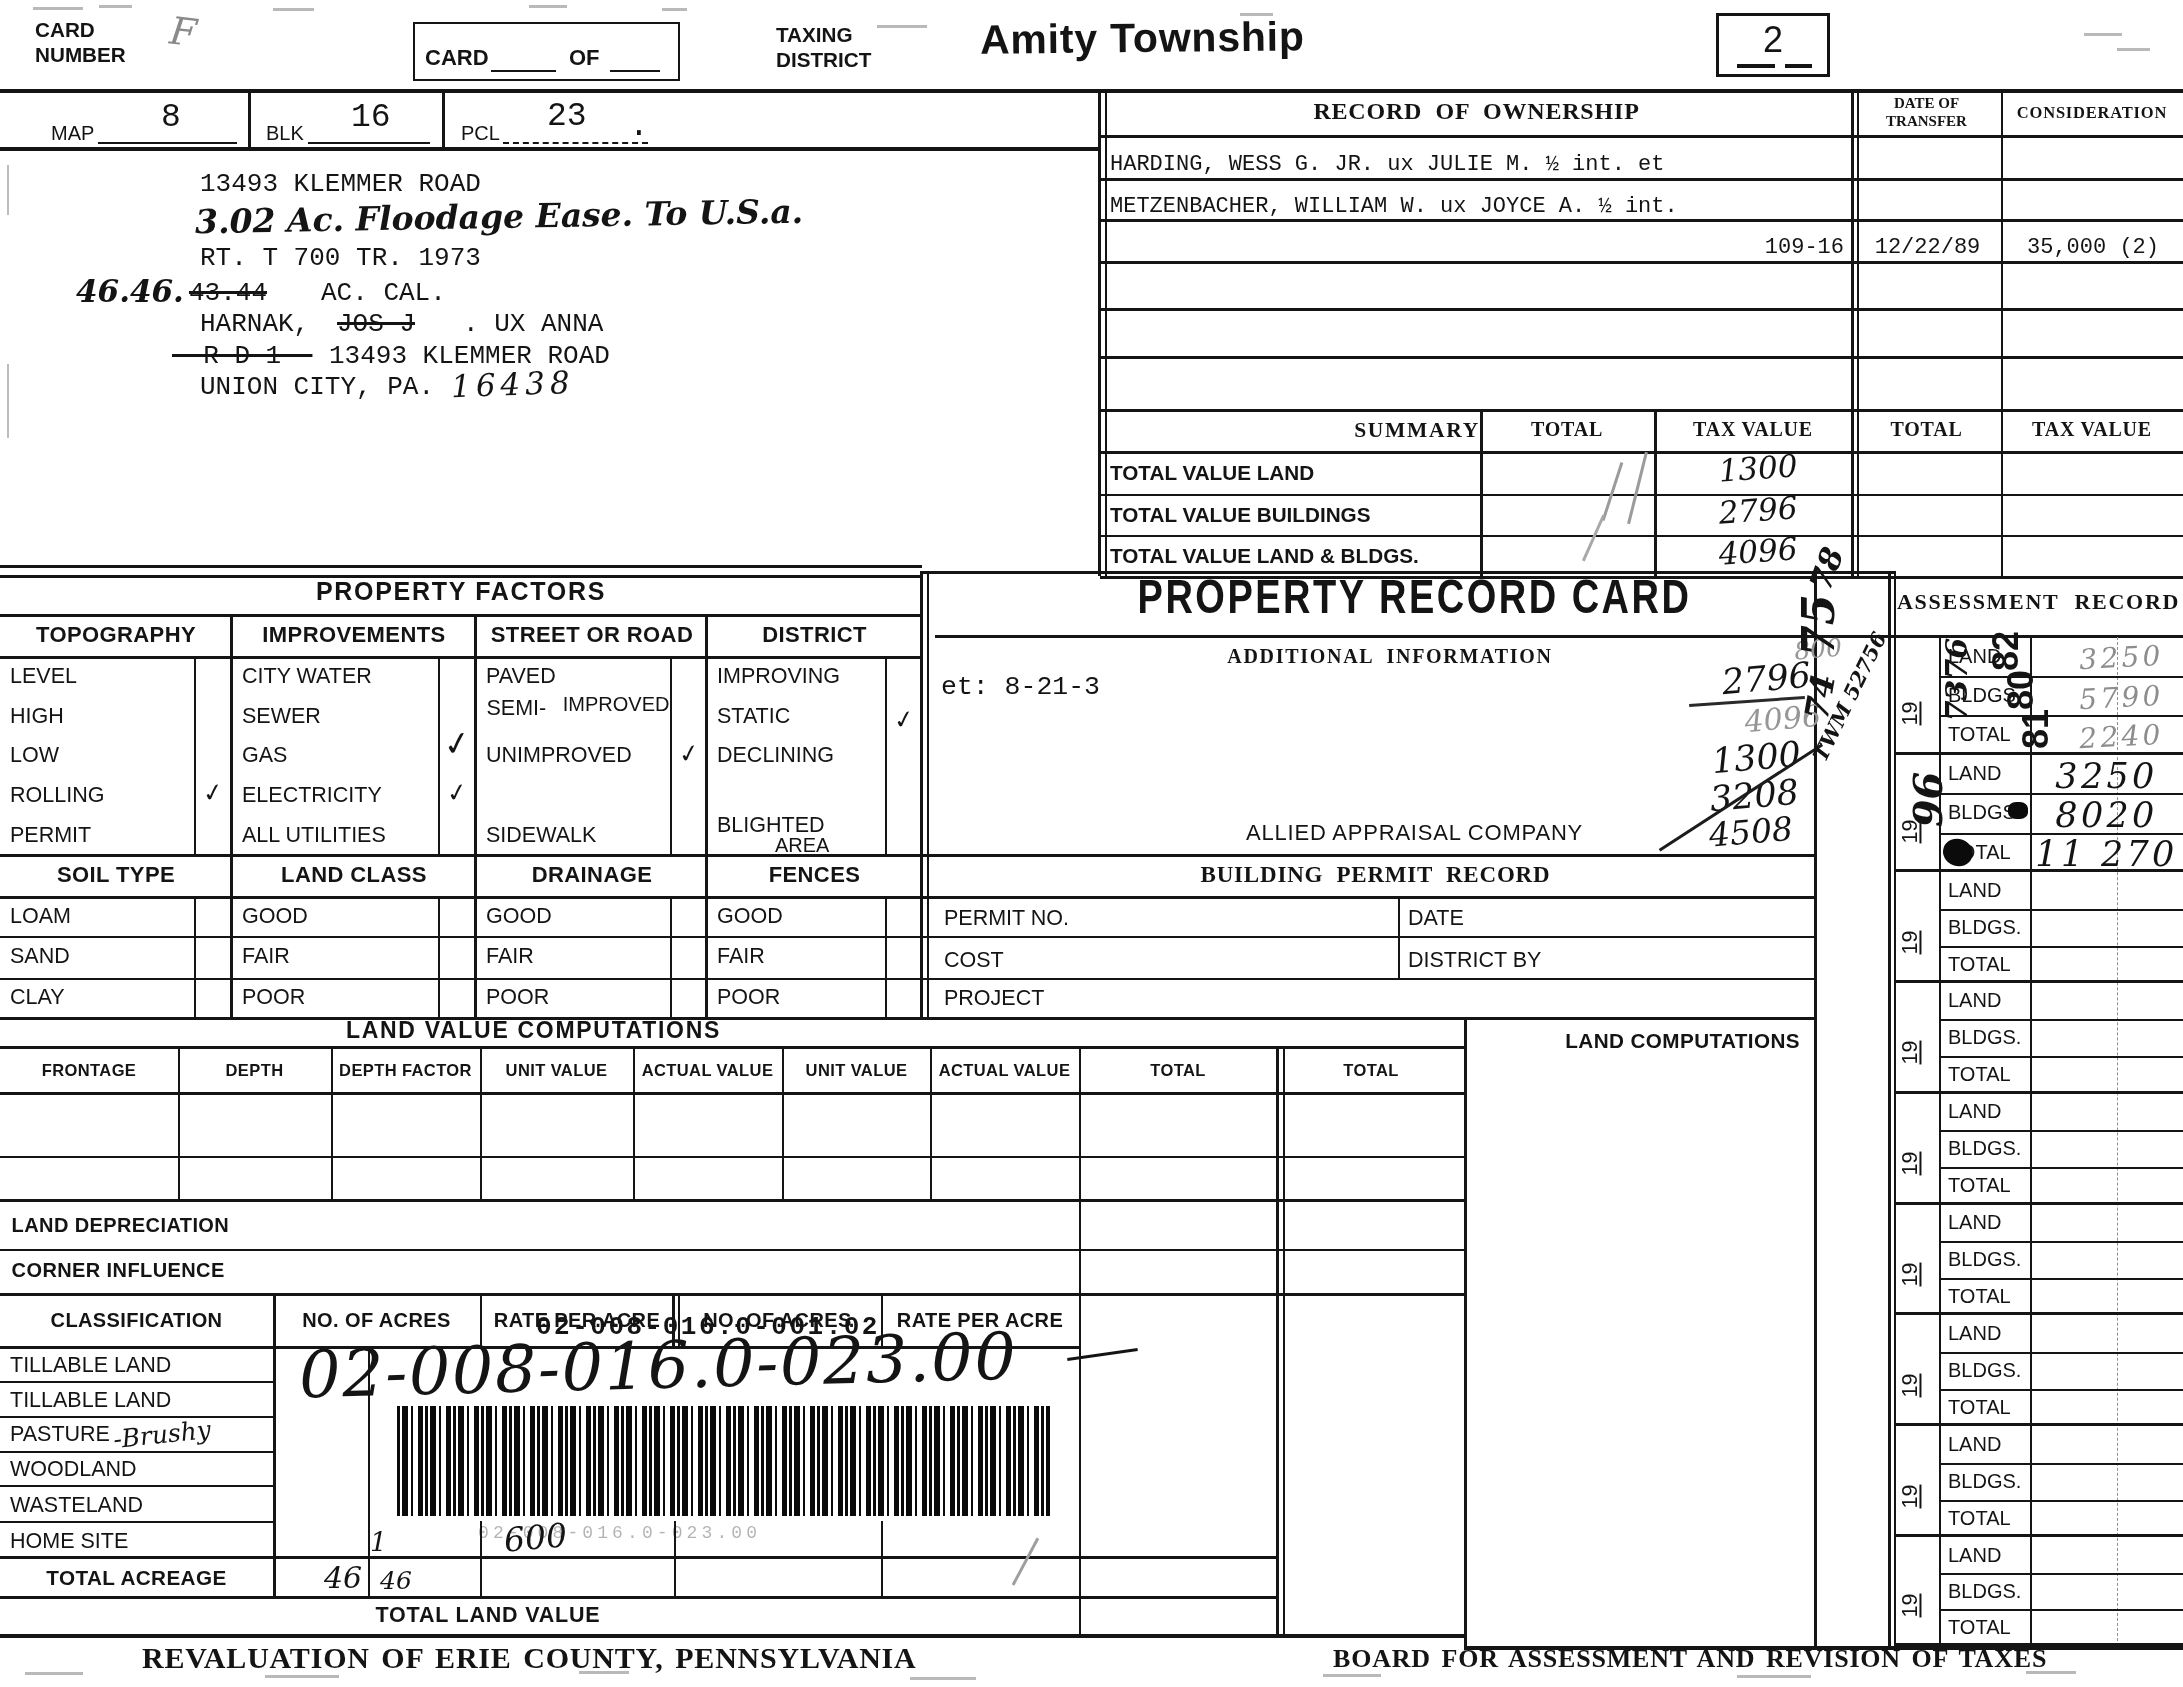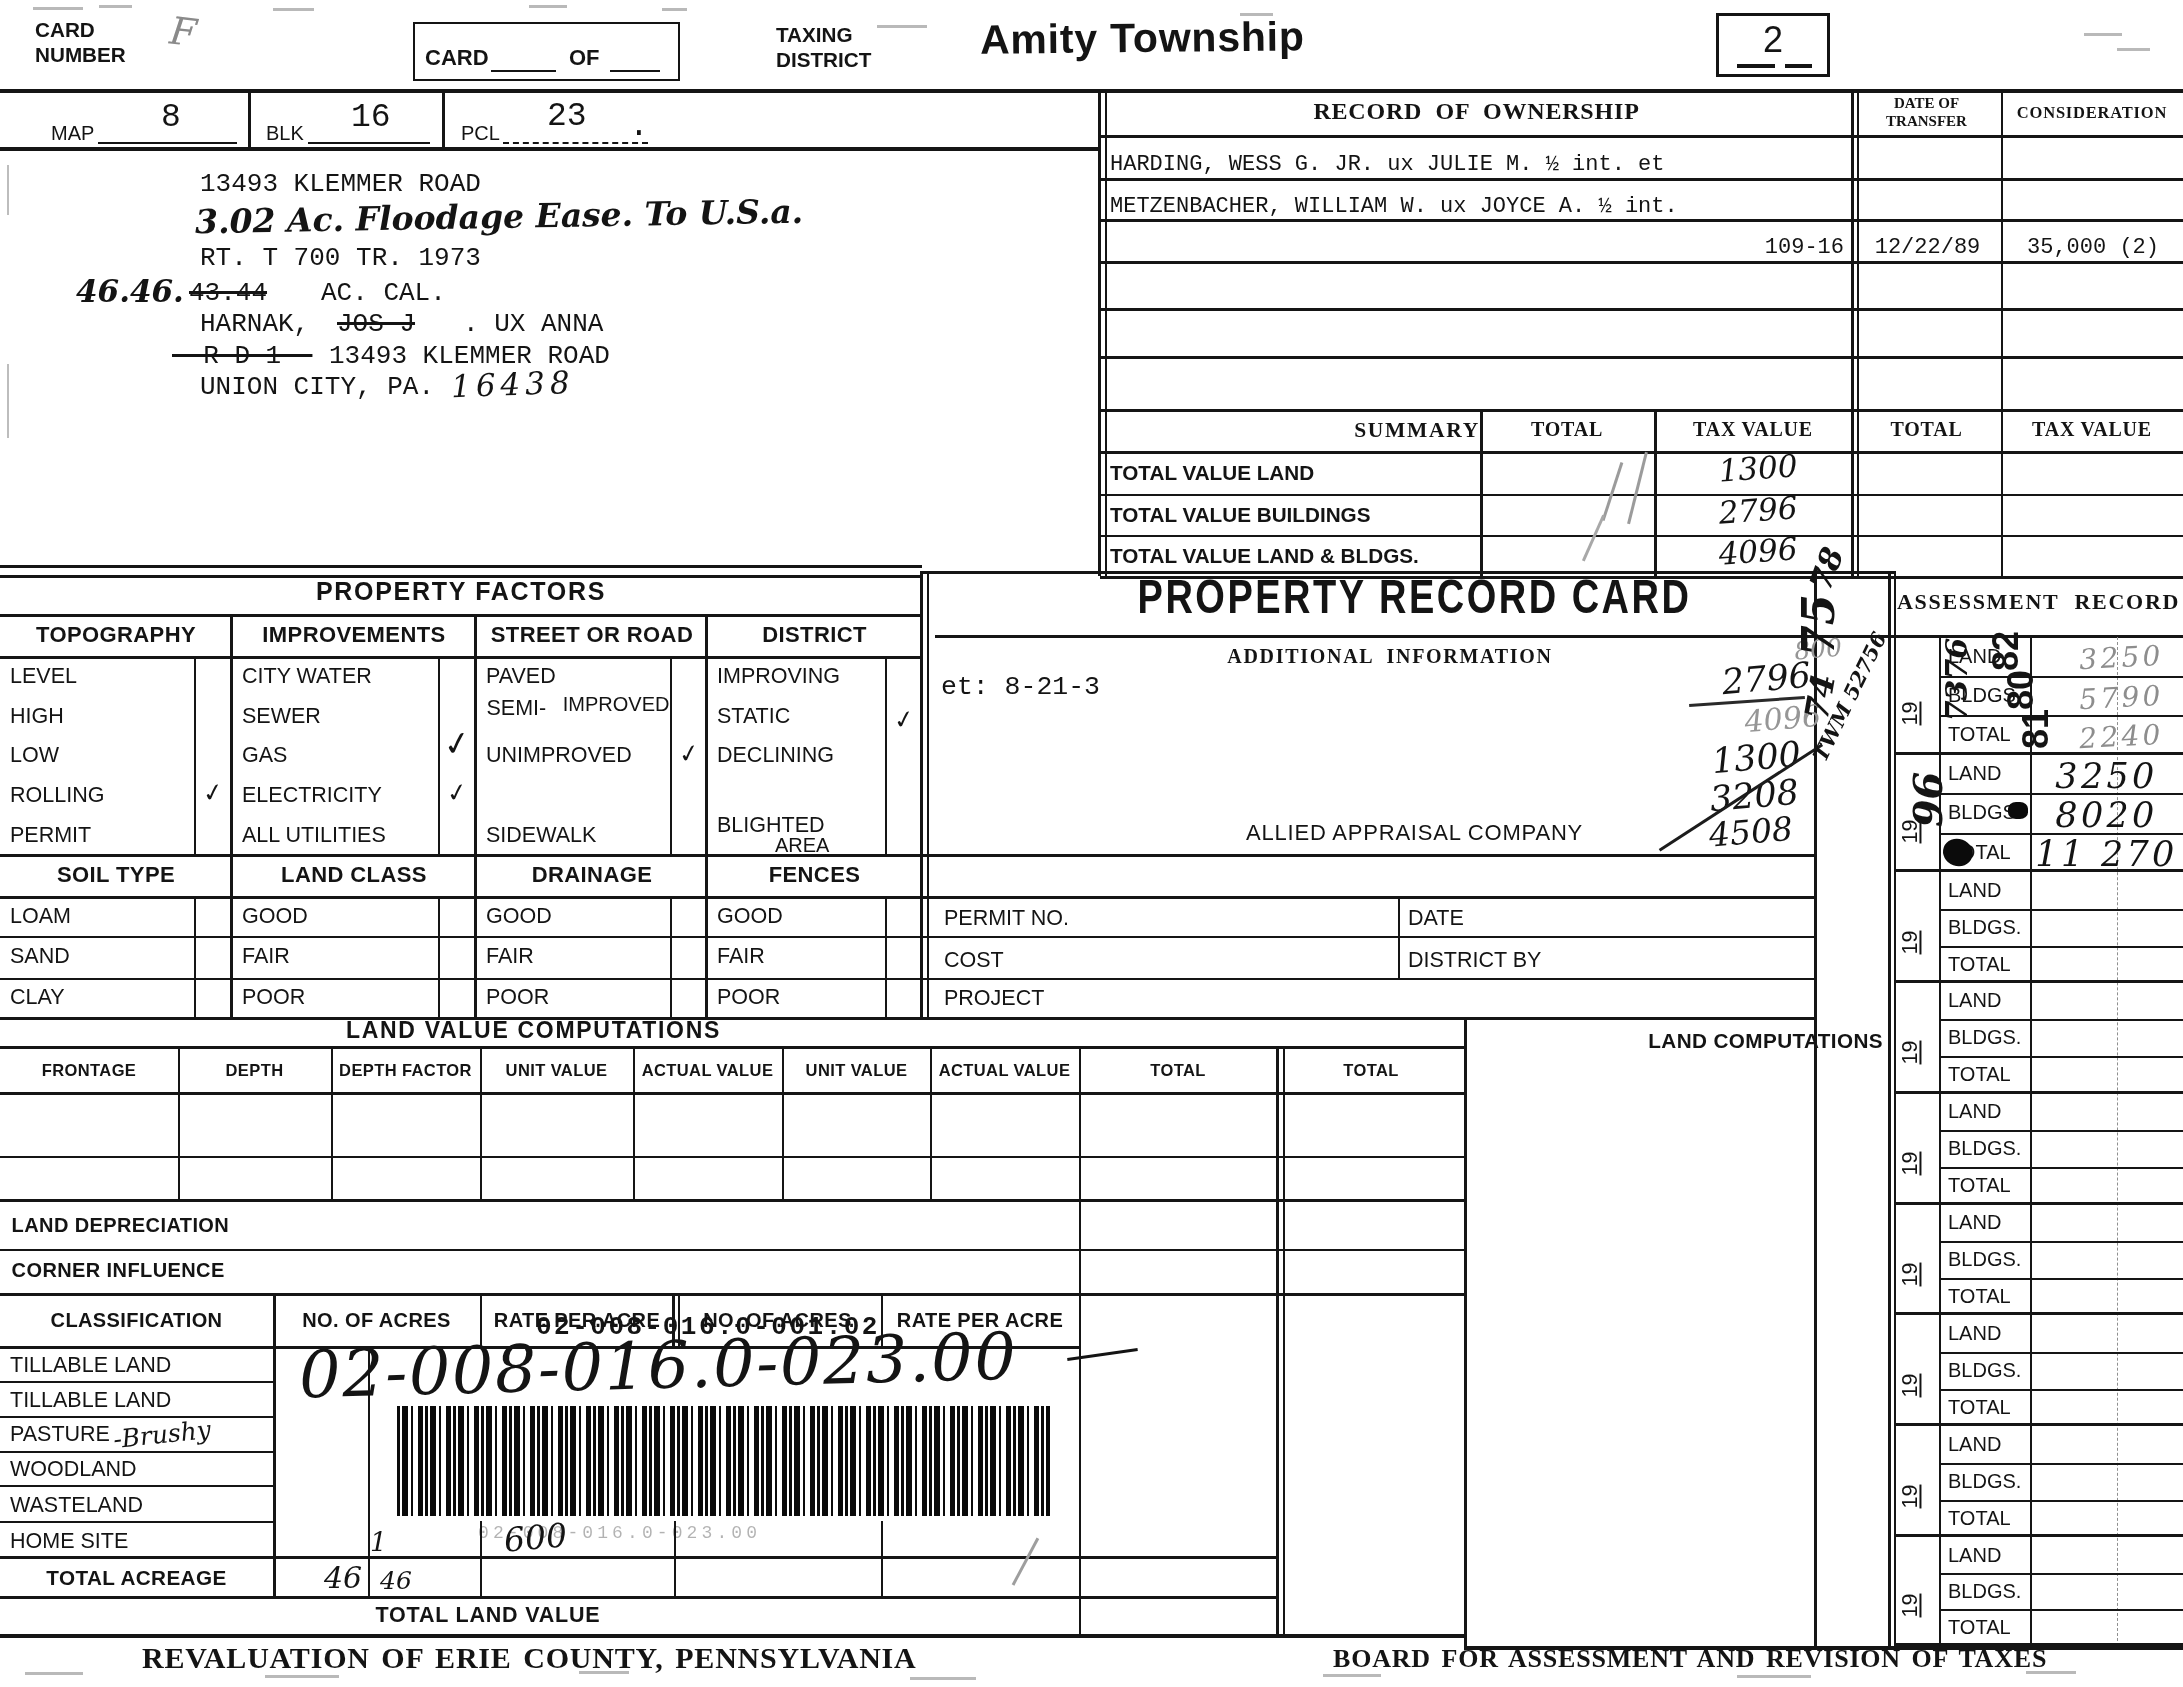--- a/index.html
+++ b/index.html
@@ -90,37 +90,38 @@
 
   <div class="abs ctr" style="left:935px;top:576px;width:959px;">
     <span class="stamp stretch" style="font-size:38px;letter-spacing:2.5px;">PROPERTY RECORD CARD</span>
   </div>
   <div class="abs serifb ctr" style="left:935px;top:645px;width:910px;font-size:20px;letter-spacing:1.7px;word-spacing:6.6px;">ADDITIONAL  INFORMATION</div>
   <span class="abs mono" style="left:941px;top:672px;font-size:26.5px;">et: 8-21-3</span>
   <div class="abs ctr sans" style="left:1100px;top:820px;width:629px;font-size:22px;letter-spacing:0.8px;">ALLIED APPRAISAL COMPANY</div>
 
   <div class="abs serifb ctr" style="left:1894px;top:589px;width:289px;font-size:22px;letter-spacing:1.7px;word-spacing:8.3px;">ASSESSMENT  RECORD</div>
 
+  <div class="abs serifb ctr" style="left:935px;top:862px;width:881px;font-size:23px;letter-spacing:0.8px;word-spacing:6.6px;">BUILDING  PERMIT  RECORD</div>
   <span class="abs sans" style="left:944px;top:906px;font-size:21.5px;">PERMIT NO.</span>
   <span class="abs sans" style="left:1408px;top:906px;font-size:21.5px;">DATE</span>
   <span class="abs sans" style="left:944px;top:948px;font-size:21.5px;">COST</span>
   <span class="abs sans" style="left:1408px;top:948px;font-size:21.5px;">DISTRICT BY</span>
   <span class="abs sans" style="left:944px;top:986px;font-size:21.5px;">PROJECT</span>
 
   <div class="abs ctr" style="left:0px;top:1017px;width:1067px;">
     <span class="stamp serifb" style="font-size:23px;letter-spacing:1.7px;">LAND  VALUE  COMPUTATIONS</span>
   </div>
   <div class="abs" style="left:11.6px;top:1214px;">
     <span class="stamp" style="font-size:20px;">LAND DEPRECIATION</span>
   </div>
   <div class="abs" style="left:11.6px;top:1259px;">
     <span class="stamp" style="font-size:20px;">CORNER INFLUENCE</span>
   </div>
 
-  <div class="abs" style="left:1552px;top:1029px;width:331px;text-align:right;">
+  <div class="abs" style="left:1469px;top:1029px;width:331px;text-align:right;">
     <span class="stamp" style="font-size:20.7px;">LAND COMPUTATIONS</span>
   </div>
 
   <span class="abs mono" style="left:536px;top:1312px;font-size:26px;font-weight:bold;letter-spacing:2.5px;">02-008-016.0-001.02</span>
   <span class="abs hand" style="left:299px;top:1328px;font-size:65px;letter-spacing:1.7px;transform:rotate(-1.5deg);">02-008-016.0-023.00</span>
   <div class="abs" style="left:1067px;top:1353px;width:71px;height:3.3px;background:#141414;transform:rotate(-8deg);"></div>
 
   <div class="abs" style="left:397px;top:1406px;width:653px;height:110px;
               background:repeating-linear-gradient(90deg,#0a0a0a 0 3.3px,#fff 3.3px 5px,#0a0a0a 5px 10.8px,#fff 10.8px 14px,#0a0a0a 14px 15.7px,#fff 15.7px 21.5px,#0a0a0a 21.5px 26px,#fff 26px 28px);"></div>
   <span class="abs mono" style="left:478px;top:1523px;font-size:18px;letter-spacing:4.1px;opacity:.32;">02-008-016.0-023.00</span>

